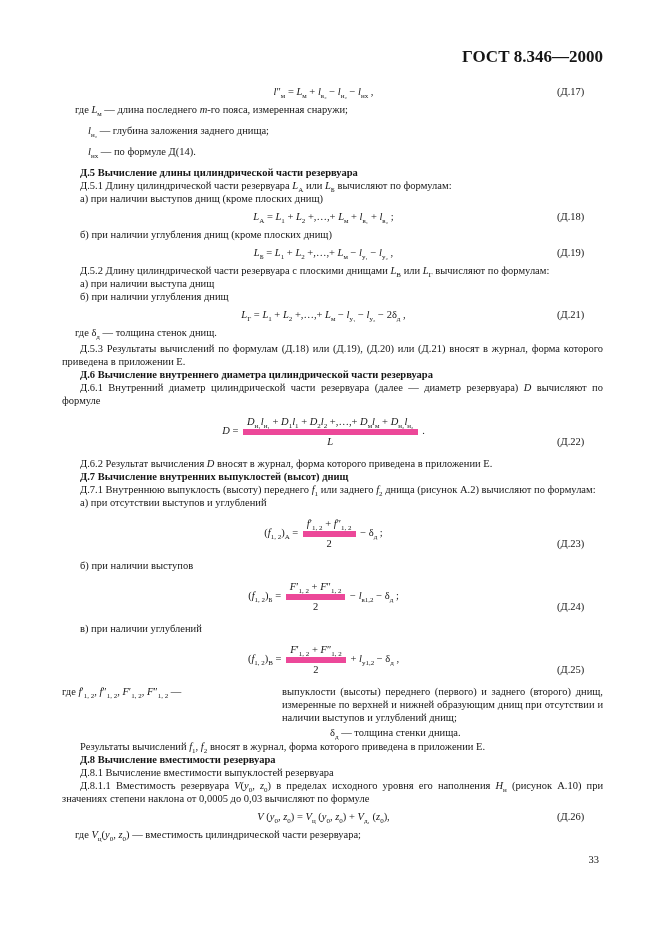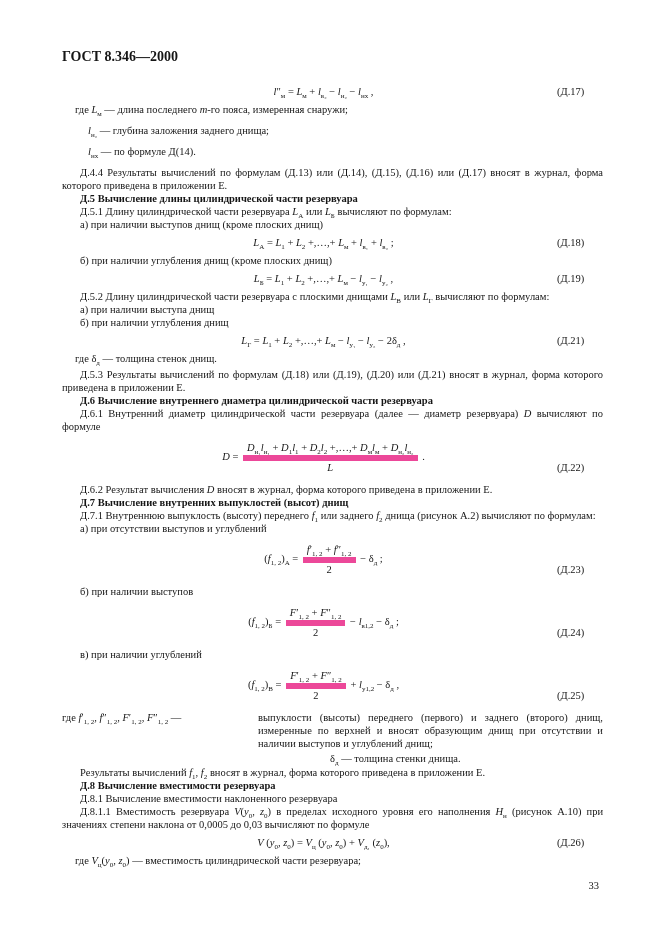--- a/index.html
+++ b/index.html
@@ -3,28 +3,28 @@
 <meta charset="utf-8">
 <style>
   html,body{margin:0;padding:0;background:#e8e8e8;}
   .page{
     width:661px;height:936px;margin:0 auto;background:#ffffff;
     box-sizing:border-box;padding:50px 58px 0 62px;
     font-family:"Liberation Serif","DejaVu Serif",serif;
     font-size:10.5px;line-height:13px;color:#161616;
     overflow:hidden;position:relative;
   }
-  .doc-header{font-weight:bold;font-size:14px;margin-bottom:22px;}
+  .doc-header{text-align:right;font-weight:bold;font-size:17px;margin-bottom:22px;}
   sub{font-size:7px;vertical-align:-2.5px;line-height:0;}
   .para{text-align:justify;text-indent:18px;margin:0;}
   .heading{font-weight:bold;text-indent:18px;text-align:justify;margin:0;}
   .where-intro{text-indent:13px;margin:3px 0;}
   .where-item{margin:8px 0 8px 26px;}
   .where-sub{margin:1px 0 1px 268px;}
-  .where-hang{display:flex;margin:2px 0;}
+  .where-hang{display:flex;margin:2px 0;gap:24px;}
   .where-hang .wh-term{width:196px;flex:none;}
   .where-hang .wh-def{flex:1;text-align:justify;}
   .formula-row{display:flex;align-items:flex-end;margin:5px 0;}
   .formula-row.tall{margin:9px 0;}
   .formula{flex:1;text-align:center;padding-left:28px;}
   .formula-number{width:46px;flex:none;text-align:left;}
   .frac{display:inline-block;vertical-align:middle;text-align:center;line-height:12px;margin:0 2px;}
   .fn{display:block;border-bottom:6px solid #ec4899;padding:0 4px 1px;}
   .fd{display:block;padding-top:1px;}
   .page-number{text-align:right;padding-right:4px;margin-top:12px;}
@@ -35,21 +35,20 @@
 <div class="page">
   <div class="doc-header">ГОСТ 8.346—2000</div>
   <div id="content-host">
       <div class="formula-row">
         <span class="formula"><i>l</i>″<sub>м</sub> = <i>L</i><sub>м</sub> + <i>l</i><sub>в₂</sub> − <i>l</i><sub>н₂</sub> − <i>l</i><sub>нх</sub> ,</span>
         <span class="formula-number">(Д.17)</span>
       </div>
       <div class="where-intro">где <i>L</i><sub>м</sub> — длина последнего <i>m</i>-го пояса, измеренная снаружи;</div>
       <div class="where-item"><i>l</i><sub>н₂</sub> — глубина заложения заднего днища;</div>
       <div class="where-item"><i>l</i><sub>нх</sub> — по формуле Д(14).</div>
-      <div class="para">Д.4.4 Результаты вычислений по формулам (Д.13) или (Д.14), (Д.15), (Д.16) или (Д.17) вносят в журнал, форма которого приведена в приложении Е.</div>
       <div class="heading">Д.5 Вычисление длины цилиндрической части резервуара</div>
       <div class="para">Д.5.1 Длину цилиндрической части резервуара <i>L</i><sub>А</sub> или <i>L</i><sub>Б</sub> вычисляют по формулам:</div>
       <div class="para">а) при наличии выступов днищ (кроме плоских днищ)</div>
       <div class="formula-row">
         <span class="formula"><i>L</i><sub>А</sub> = <i>L</i><sub>1</sub> + <i>L</i><sub>2</sub> +,…,+ <i>L</i><sub>м</sub> + <i>l</i><sub>в₁</sub> + <i>l</i><sub>в₂</sub> ;</span>
         <span class="formula-number">(Д.18)</span>
       </div>
       <div class="para">б) при наличии углубления днищ (кроме плоских днищ)</div>
       <div class="formula-row">
         <span class="formula"><i>L</i><sub>Б</sub> = <i>L</i><sub>1</sub> + <i>L</i><sub>2</sub> +,…,+ <i>L</i><sub>м</sub> − <i>l</i><sub>у₁</sub> − <i>l</i><sub>у₂</sub> ,</span>
@@ -83,26 +82,26 @@
         <span class="formula">(<i>f</i><sub>1, 2</sub>)<sub>Б</sub> = <span class="frac"><span class="fn"><i>F</i>′<sub>1, 2</sub> + <i>F</i>″<sub>1, 2</sub></span><span class="fd">2</span></span> − <i>l</i><sub>в1,2</sub> − δ<sub>д</sub> ;</span>
         <span class="formula-number">(Д.24)</span>
       </div>
       <div class="para">в) при наличии углублений</div>
       <div class="formula-row tall">
         <span class="formula">(<i>f</i><sub>1, 2</sub>)<sub>В</sub> = <span class="frac"><span class="fn"><i>F</i>′<sub>1, 2</sub> + <i>F</i>″<sub>1, 2</sub></span><span class="fd">2</span></span> + <i>l</i><sub>у1,2</sub> − δ<sub>д</sub> ,</span>
         <span class="formula-number">(Д.25)</span>
       </div>
       <div class="where-hang">
         <span class="wh-term">где <i>f</i>′<sub>1, 2</sub>, <i>f</i>″<sub>1, 2</sub>, <i>F</i>′<sub>1, 2</sub>, <i>F</i>″<sub>1, 2</sub> —</span>
-        <span class="wh-def">выпуклости (высоты) переднего (первого) и заднего (второго) днищ, измеренные по верхней и вносят образующим днищ при отсутствии и наличии выступов и углублений днищ;</span>
+        <span class="wh-def">выпуклости (высоты) переднего (первого) и заднего (второго) днищ, измеренные по верхней и нижней образующим днищ при отсутствии и наличии выступов и углублений днищ;</span>
       </div>
       <div class="where-sub">δ<sub>д</sub> — толщина стенки днища.</div>
       <div class="para">Результаты вычислений <i>f</i><sub>1</sub>, <i>f</i><sub>2</sub> вносят в журнал, форма которого приведена в приложении Е.</div>
       <div class="heading">Д.8 Вычисление вместимости резервуара</div>
-      <div class="para">Д.8.1 Вычисление вместимости наклоненного резервуара</div>
+      <div class="para">Д.8.1 Вычисление вместимости выпуклостей резервуара</div>
       <div class="para">Д.8.1.1 Вместимость резервуара <i>V</i>(<i>y</i><sub>0</sub>, <i>z</i><sub>0</sub>) в пределах исходного уровня его наполнения <i>Н</i><sub>н</sub> (рисунок А.10) при значениях степени наклона от 0,0005 до 0,03 вычисляют по формуле</div>
       <div class="formula-row">
         <span class="formula"><i>V</i> (<i>y</i><sub>0</sub>, <i>z</i><sub>0</sub>) = <i>V</i><sub>ц</sub> (<i>y</i><sub>0</sub>, <i>z</i><sub>0</sub>) + <i>V</i><sub>д₁</sub> (<i>z</i><sub>0</sub>),</span>
         <span class="formula-number">(Д.26)</span>
       </div>
       <div class="where-intro">где <i>V</i><sub>ц</sub>(<i>y</i><sub>0</sub>, <i>z</i><sub>0</sub>) — вместимость цилиндрической части резервуара;</div>
     </div>
   <div class="page-number">33</div>
 </div>
 

